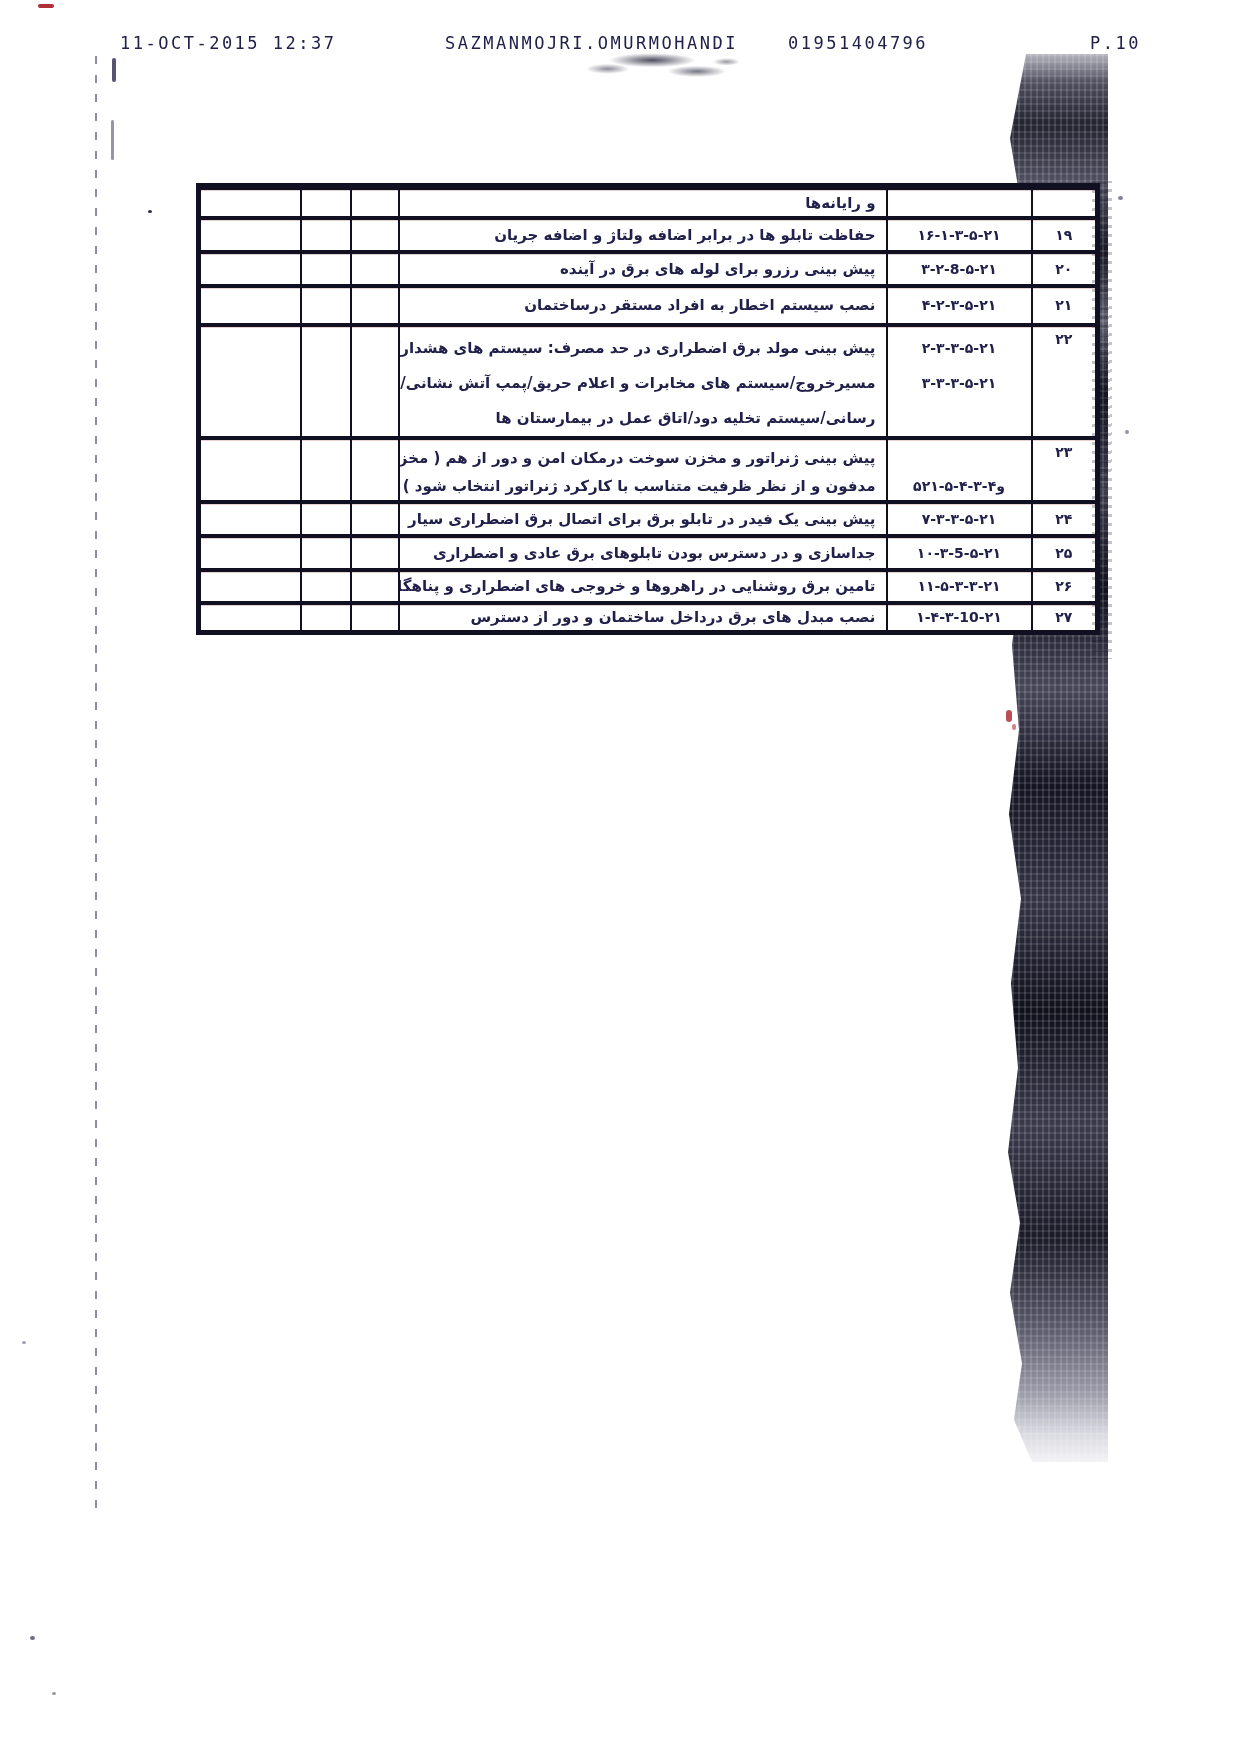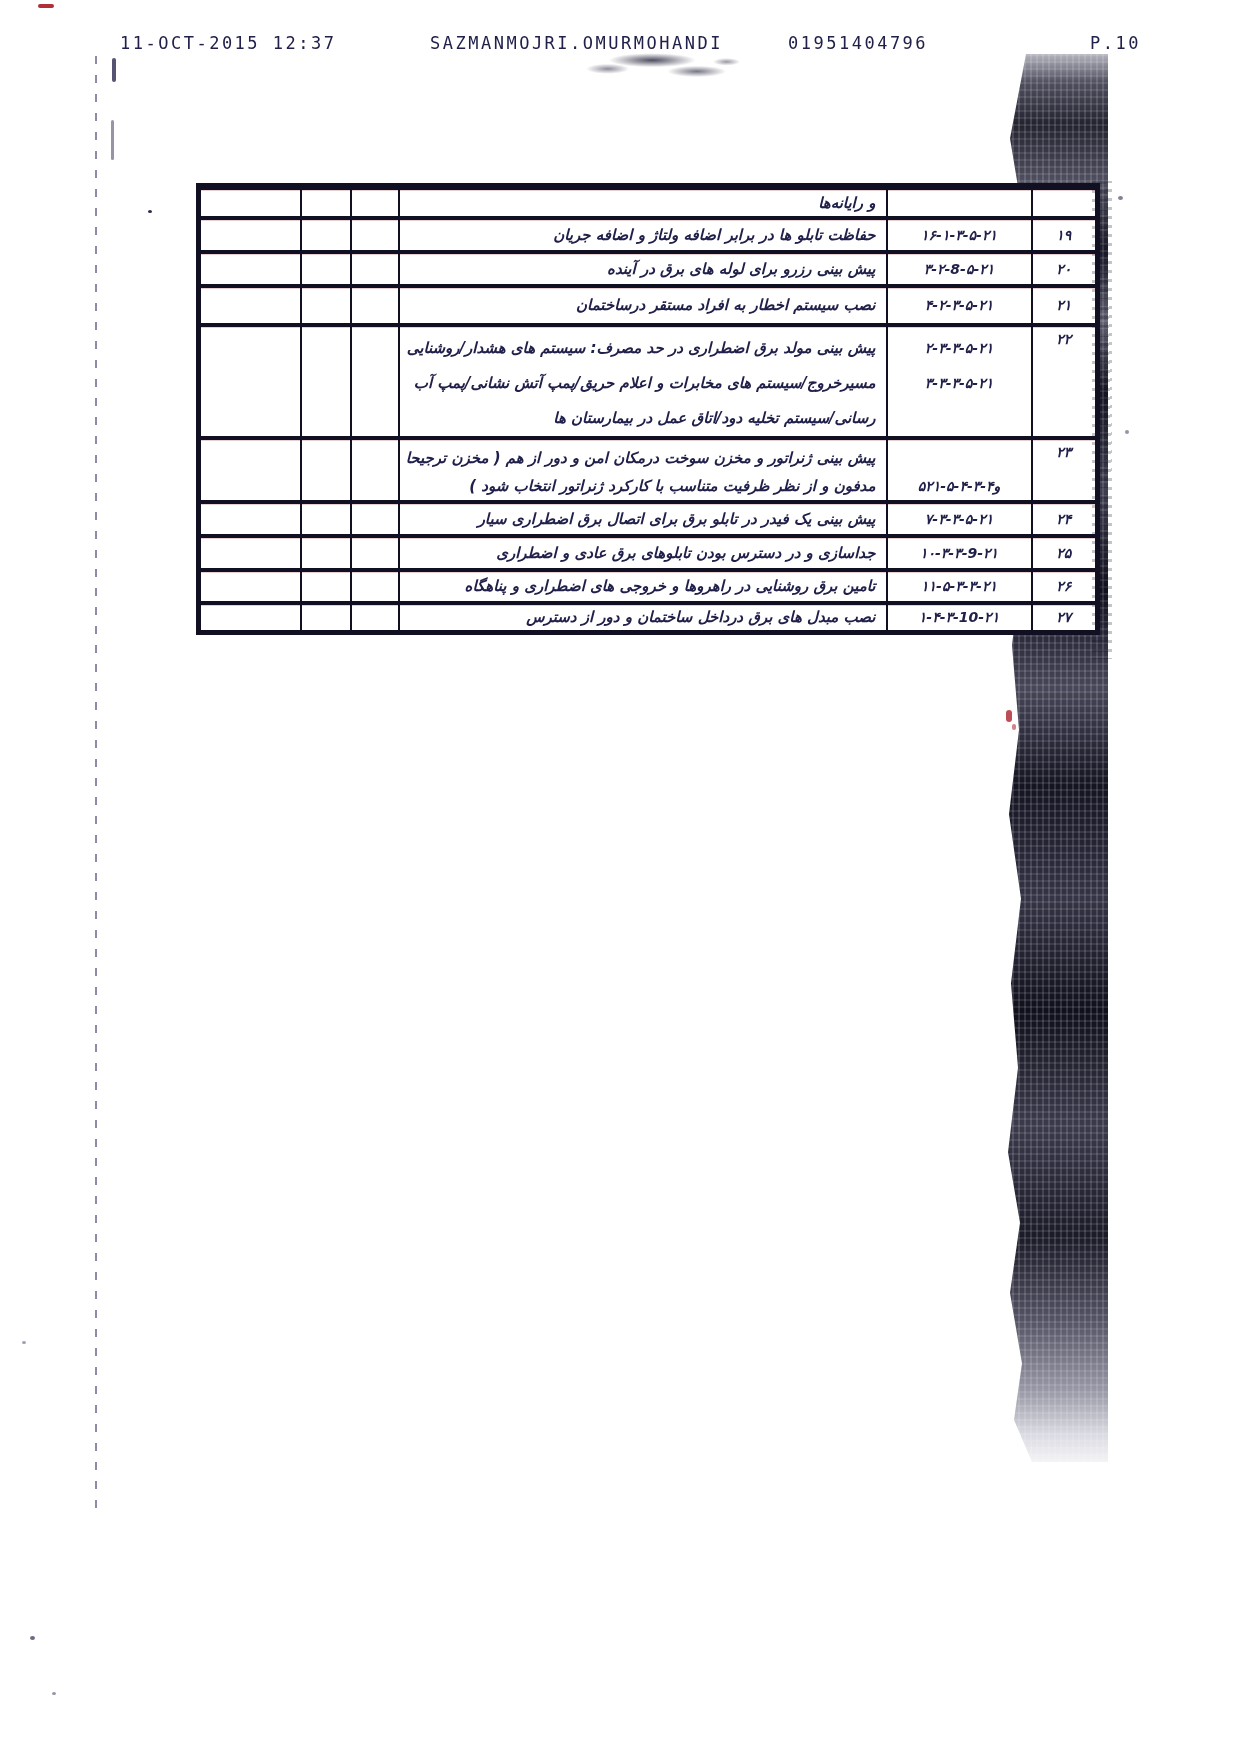--- a/index.html
+++ b/index.html
@@ -8,21 +8,21 @@
     overflow:hidden;font-family:"DejaVu Sans",sans-serif;
   }
   
   .fax-header span{
     position:absolute;top:33px;height:22px;
     font-family:"DejaVu Sans Mono",monospace;font-weight:normal;
     font-size:17px;letter-spacing:2.5px;color:var(--ink,#20204a);
     white-space:nowrap;
   }
   .fh-datetime{left:120px;}
-  .fh-station{left:430px;}
+  .fh-station{left:445px;}
   .fh-number{left:788px;}
   .fh-page{left:1078px;margin-left:12px;}
   .header-smudge{
     position:absolute;left:578px;top:49px;width:165px;height:32px;z-index:1;
     background:
       radial-gradient(ellipse 62px 10px at 45% 35%, rgba(28,28,52,.78), transparent 70%),
       radial-gradient(ellipse 42px 8px at 72% 70%, rgba(28,28,52,.6), transparent 70%),
       radial-gradient(ellipse 30px 7px at 18% 62%, rgba(28,28,52,.5), transparent 72%),
       radial-gradient(ellipse 18px 5px at 90% 40%, rgba(28,28,52,.45), transparent 75%);
   }
@@ -72,21 +72,21 @@
       rgba(20,20,40,.5) 0 3px, rgba(20,20,40,0) 3px 9px);
     opacity:.5;
   }
   .speck{position:absolute;border-radius:50%;background:#2b2b50;z-index:1;}
   .speck-red{position:absolute;background:var(--accent,#b03038);z-index:1;border-radius:2px;}
   
   .fax-table{
     position:absolute;left:196px;top:183px;width:724px;z-index:2;
     border-collapse:collapse;table-layout:fixed;background:#fff;
     direction:rtl;color:var(--ink,#20204a);
-    border:5px solid var(--border,#101022);border-top-width:7px;font-style:italic;
+    border:5px solid var(--border,#101022);border-top-width:7px;
   }
   .fax-table td{
     border:2px solid var(--border,#101022);
     border-bottom-width:4px;
     vertical-align:middle;font-weight:bold;overflow:hidden;
     box-shadow:0 1px 0 rgba(150,40,40,.22) inset;
   }
   .fax-table td.num{font-size:14px;text-align:center;letter-spacing:1px;}
   .fax-table td.code{padding:0 20px;}
   .code-line{font-size:14px;text-align:center;letter-spacing:1px;white-space:nowrap;}
@@ -203,21 +203,21 @@
           <td class="desc">
             <div class="desc-line">پیش بینی یک فیدر در تابلو برق برای اتصال برق اضطراری سیار</div>
           </td>
           <td class="e"></td>
           <td class="e"></td>
           <td class="e"></td>
         </tr>
         <tr style="height: 34px;">
           <td class="num">۲۵</td>
           <td class="code">
-            <div class="code-line" dir="ltr">۱۰-۳-۳-9-۲۱</div>
+            <div class="code-line" dir="ltr">۱۰-۳-5-۵-۲۱</div>
           </td>
           <td class="desc">
             <div class="desc-line">جداسازی و در دسترس بودن تابلوهای برق عادی و اضطراری</div>
           </td>
           <td class="e"></td>
           <td class="e"></td>
           <td class="e"></td>
         </tr>
         <tr style="height: 33px;">
           <td class="num">۲۶</td>

